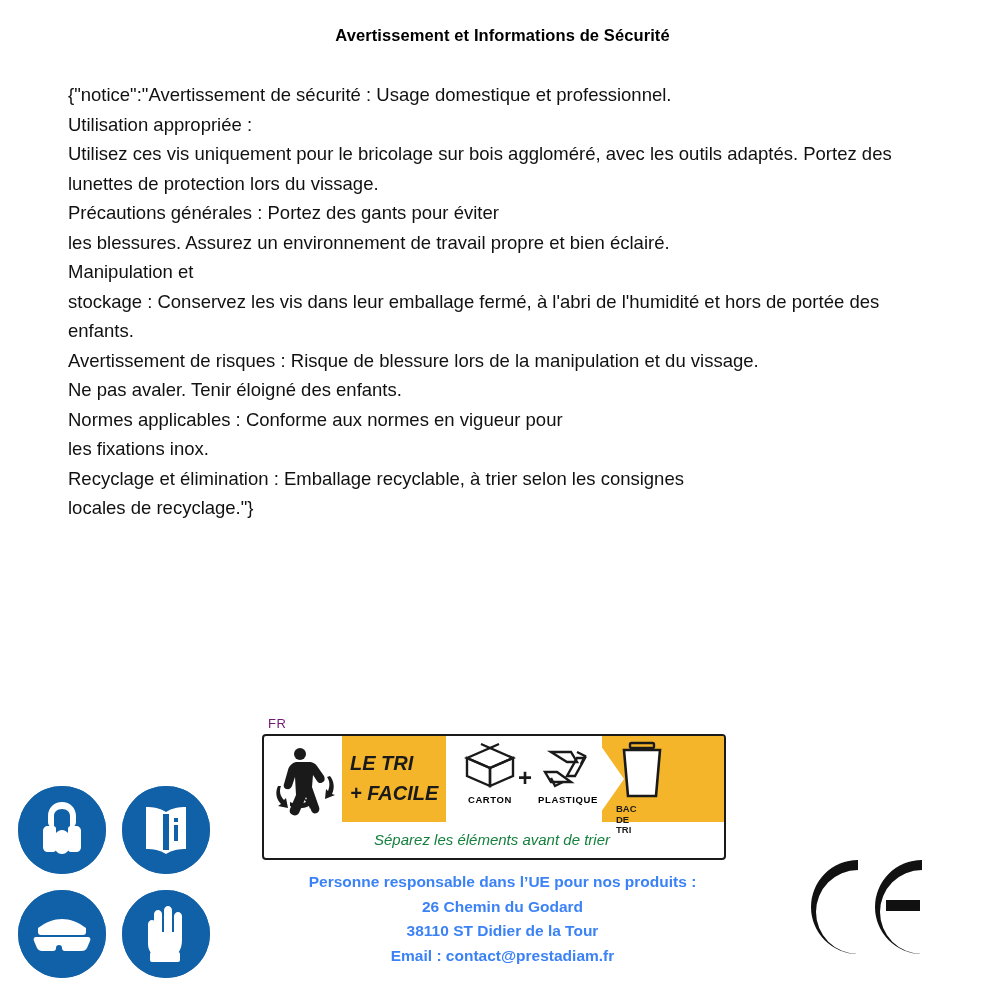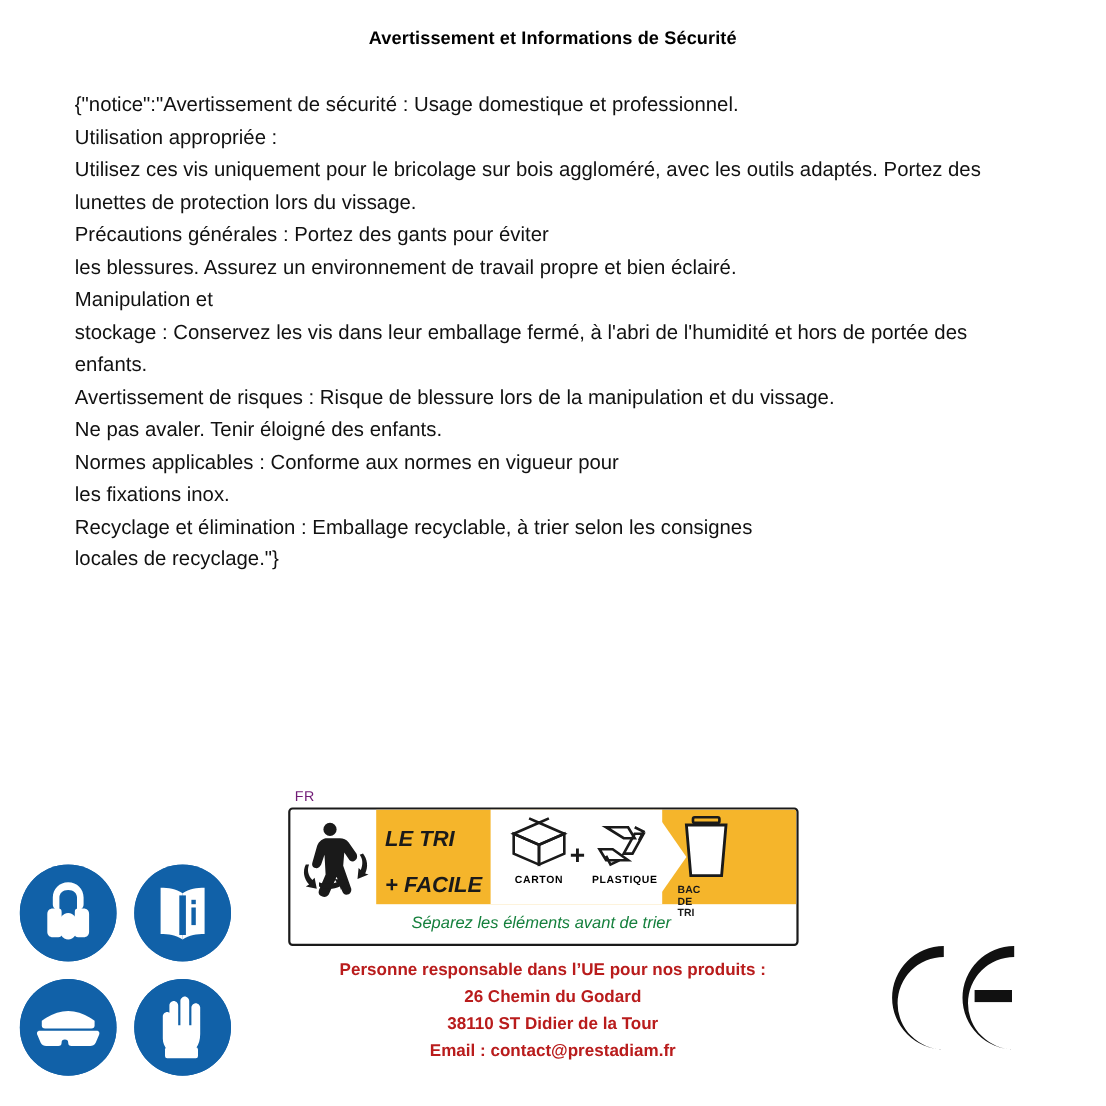--- a/index.html
+++ b/index.html
@@ -127,21 +127,21 @@
     position: absolute;
     left: 86px;
     top: 12px;
     width: 94px;
     color: #1a1a1a;
     font-weight: bold;
     font-size: 20px;
     line-height: 30px;
     font-style: italic;
   }
-  .tri-text .l2 { white-space: nowrap; margin-top: 12px; }
+  .tri-text .l2 { white-space: nowrap; }
   .tri-carton, .tri-plastique {
     position: absolute;
     top: 6px;
     width: 72px;
     text-align: center;
   }
   .tri-carton { left: 190px; }
   .tri-plastique { left: 268px; }
   .tri-carton .cap, .tri-plastique .cap {
     font-size: 9.5px;
@@ -188,21 +188,21 @@
   
   .resp-block {
     position: absolute;
     left: 0;
     top: 870px;
     width: 1005px;
     text-align: center;
     font-size: 15.5px;
     font-weight: bold;
     line-height: 24.5px;
-    color: #b91c1c;
+    color: #3b82f6;
   }
   .resp-block .line { display: block; }
   .resp-block .reg { font-weight: bold; }
 
   
   .ce-mark {
     position: absolute;
     left: 800px;
     top: 852px;
     width: 150px;

